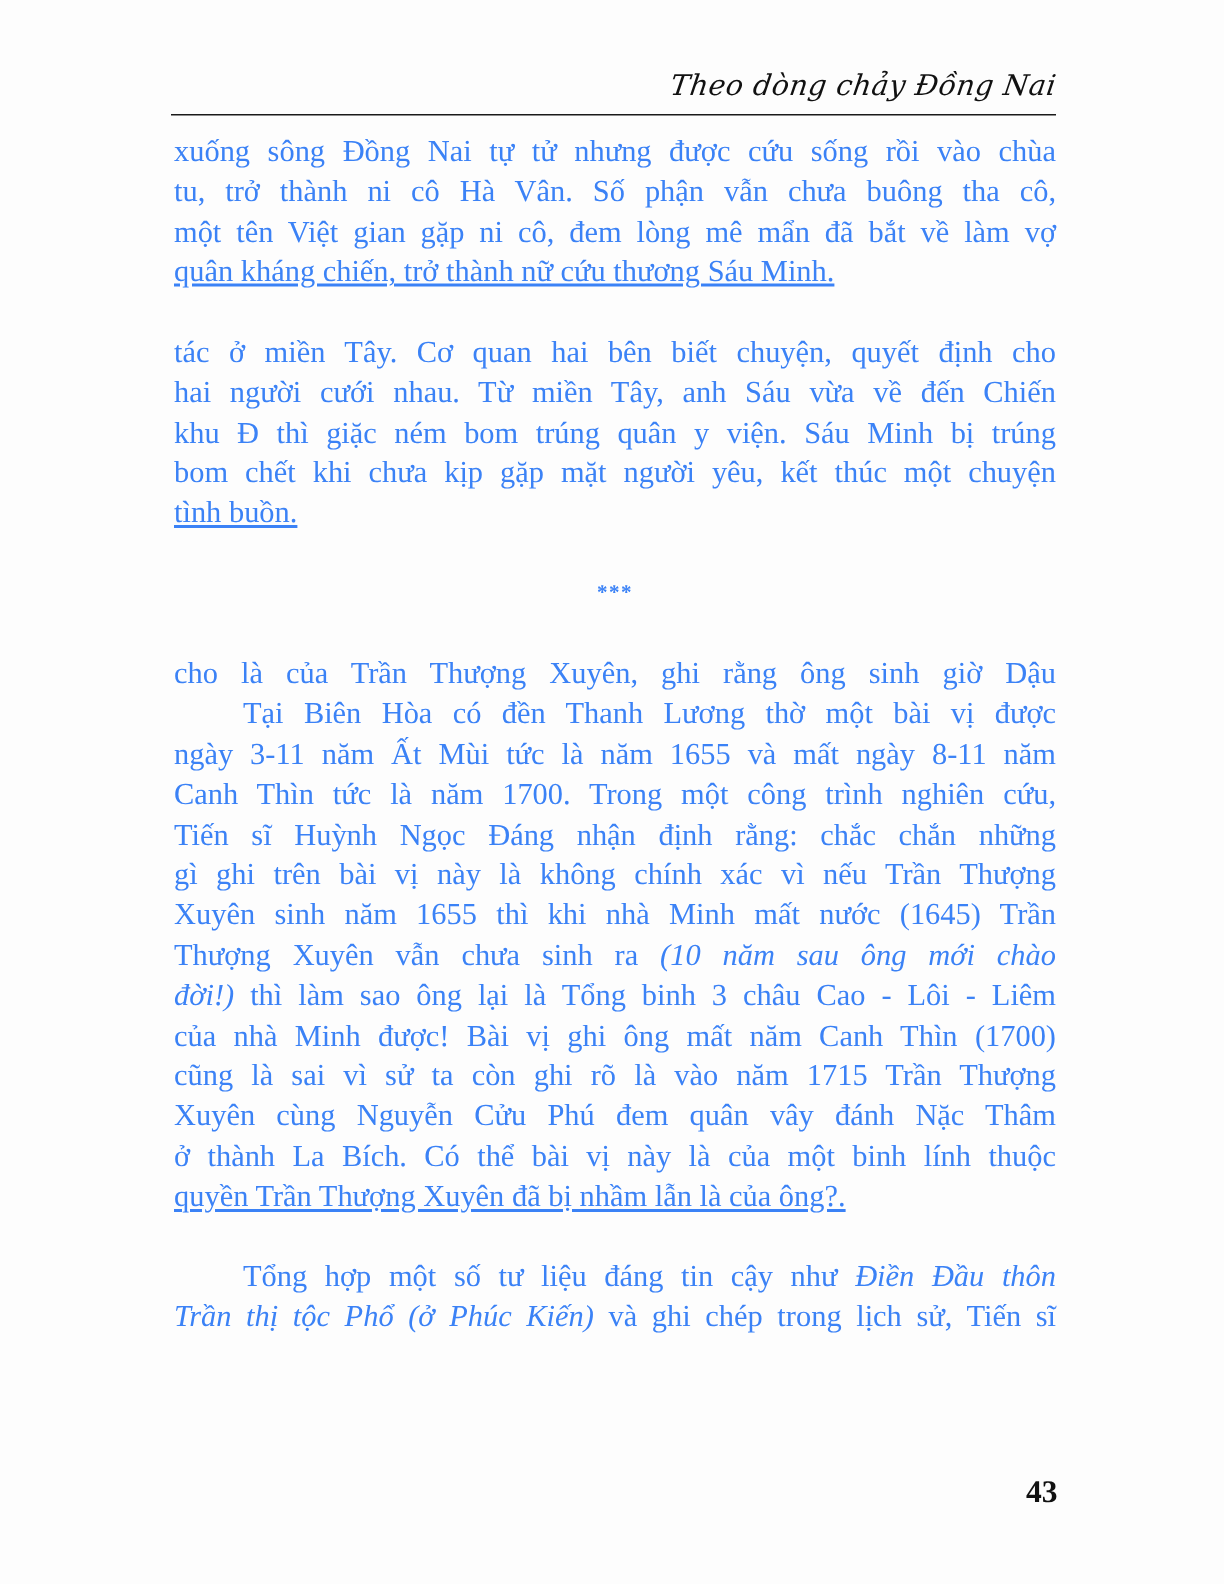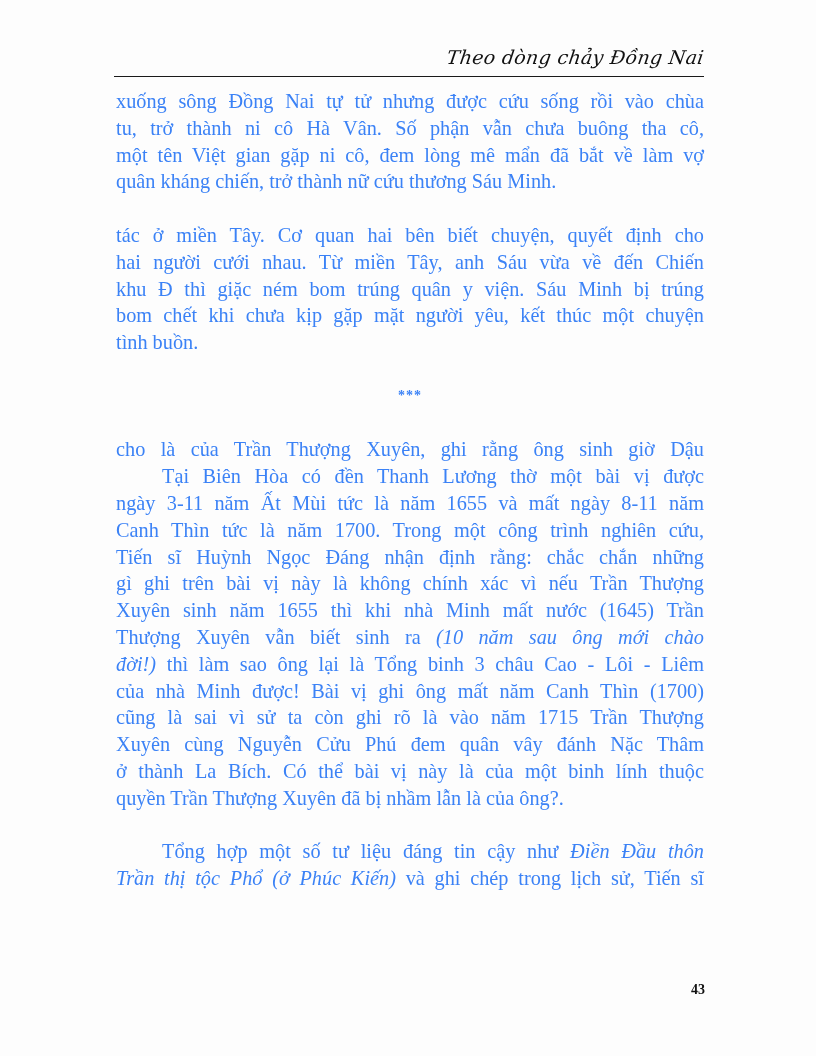--- a/index.html
+++ b/index.html
@@ -17,30 +17,30 @@
     border-top: 1.6px solid #1a1a1a;
   }
   .body-text {
     position: absolute; left: 116px; top: 88px; width: 588px;
     font-family: "Liberation Serif", serif; font-size: 20.3px; line-height: 26.8px;
     color: #3b82f6; text-align: justify;
   }
   .para { text-indent: 0; }
   .gap { height: 26.8px; }
   .line { display: block; text-align: justify; text-align-last: justify; white-space: nowrap; }
-  .line.last { text-align-last: left; }
+  .line.last { text-align-last: left; text-decoration: underline; }
   .line.first-indent { padding-left: 46px; }
   .sep {
     text-align: center; font-family: "Liberation Serif", serif; font-weight: bold;
     font-size: 14px; letter-spacing: 1px; line-height: 26.8px; height: 26.8px;
   }
   em { }
   .page-number {
     position: absolute; left: 655px; top: 982px; width: 50px; text-align: right;
-    font-family: "Liberation Serif", serif; font-weight: bold; font-size: 14px; color: #111;
+    font-family: "Liberation Serif", serif; font-weight: bold; font-size: 21px; color: #111;
   }
 </style>
 </head>
 <body>
 
 <div class="page">
 
   <div class="running-head">
     <span>Theo dòng chảy Đồng Nai</span>
   </div>
@@ -70,21 +70,21 @@
     <div class="gap"></div>
 
     <div class="para">
       <span class="line">cho là của Trần Thượng Xuyên, ghi rằng ông sinh giờ Dậu</span>
       <span class="line first-indent">Tại Biên Hòa có đền Thanh Lương thờ một bài vị được</span>
       <span class="line">ngày 3-11 năm Ất Mùi tức là năm 1655 và mất ngày 8-11 năm</span>
       <span class="line">Canh Thìn tức là năm 1700. Trong một công trình nghiên cứu,</span>
       <span class="line">Tiến sĩ Huỳnh Ngọc Đáng nhận định rằng: chắc chắn những</span>
       <span class="line">gì ghi trên bài vị này là không chính xác vì nếu Trần Thượng</span>
       <span class="line">Xuyên sinh năm 1655 thì khi nhà Minh mất nước (1645) Trần</span>
-      <span class="line"><span>Thượng Xuyên vẫn biết sinh ra </span><em>(10 năm sau ông mới chào</em></span>
+      <span class="line"><span>Thượng Xuyên vẫn chưa sinh ra </span><em>(10 năm sau ông mới chào</em></span>
       <span class="line"><em>đời!)</em> <span>thì làm sao ông lại là Tổng binh 3 châu Cao - Lôi - Liêm</span></span>
       <span class="line">của nhà Minh được! Bài vị ghi ông mất năm Canh Thìn (1700)</span>
       <span class="line">cũng là sai vì sử ta còn ghi rõ là vào năm 1715 Trần Thượng</span>
       <span class="line">Xuyên cùng Nguyễn Cửu Phú đem quân vây đánh Nặc Thâm</span>
       <span class="line">ở thành La Bích. Có thể bài vị này là của một binh lính thuộc</span>
       <span class="line last">quyền Trần Thượng Xuyên đã bị nhầm lẫn là của ông?.</span>
     </div>
 
     <div class="gap"></div>
 

